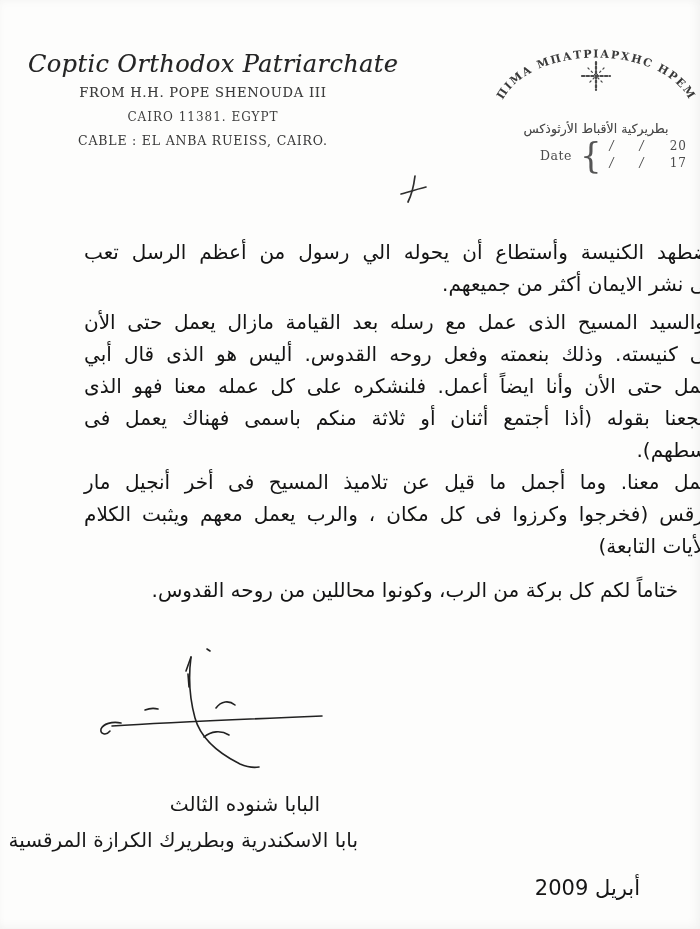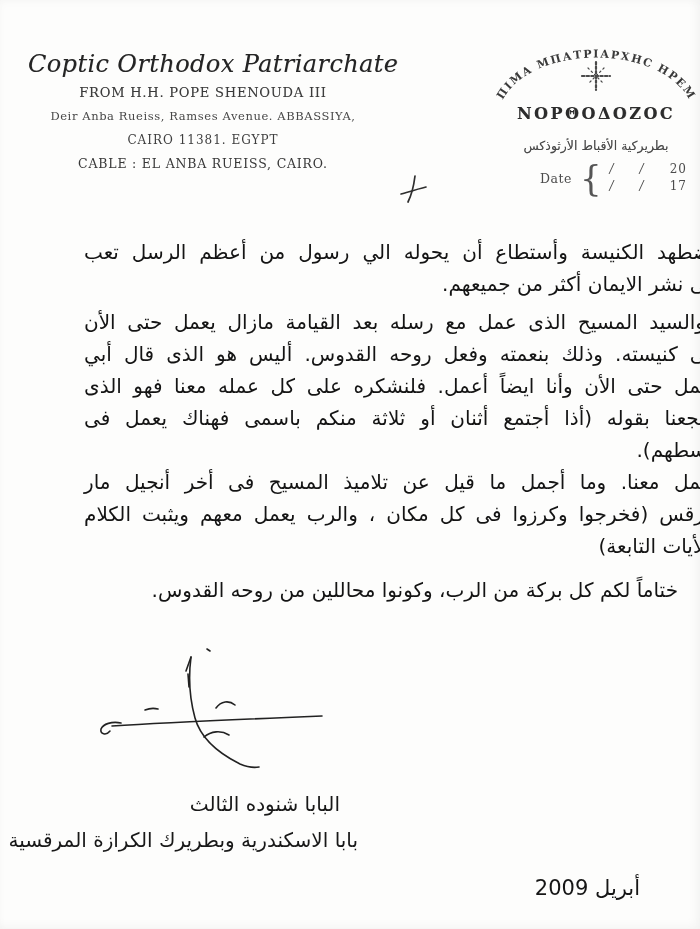--- a/index.html
+++ b/index.html
@@ -27,21 +27,21 @@
     letter-spacing:.8px;color:#383838;}
 
   
   .seal{position:absolute;left:492px;top:28px;width:208px;text-align:center;}
   .seal svg{display:block;}
   .seal-name{margin-top:-2px;font-family:"DejaVu Serif",serif;font-weight:bold;
     font-size:16px;letter-spacing:2.5px;color:#2c2c2c;
     text-shadow:.4px .4px 0 rgba(50,50,50,.35);}
   .seal-arabic{margin-top:15px;direction:rtl;font-size:12.5px;color:#4a4a4a;
     text-shadow:0 0 .6px rgba(80,80,80,.5);}
-  .date-block{margin-top:8px;margin-left:48px;display:flex;align-items:center;
+  .date-block{margin-top:2px;margin-left:48px;display:flex;align-items:center;
     font-family:"DejaVu Serif",serif;color:#4c4c4c;}
   .date-label{font-size:12.5px;letter-spacing:.5px;}
   .date-brace{font-size:34px;font-weight:300;margin:0 8px 0 8px;line-height:1;
     transform:scaleY(1.05);color:#555;}
   .date-rows{display:flex;flex-direction:column;gap:2px;}
   .date-row{display:flex;gap:26px;font-size:12px;font-style:italic;line-height:15px;}
   .date-row .yr{font-style:normal;letter-spacing:1px;}
 
   
   .plus-mark{position:absolute;left:396px;top:172px;}
@@ -54,56 +54,54 @@
   }
   .ln{text-align:justify;text-align-last:justify;white-space:normal;}
   .ln.short{text-align:right;text-align-last:right;}
   .ln.ind1{padding-right:11px;}
   .ln.ind2{padding-right:20px;}
   .ln.ind3{padding-right:38px;}
   .ln.gap{margin-top:6px;}
   .ln.gap-lg{margin-top:12px;}
 
   
-  .sig-name-1{position:absolute;right:360px;top:792px;direction:rtl;
+  .sig-name-1{position:absolute;right:380px;top:792px;direction:rtl;
     font-size:20px;color:#181818;white-space:nowrap;text-align:right;}
   .sig-name-2{position:absolute;right:342px;top:828px;direction:rtl;
     font-size:20px;color:#181818;white-space:nowrap;}
   .letter-date{position:absolute;right:60px;top:876px;direction:rtl;
     font-size:21px;color:#161616;white-space:nowrap;}
 </style>
 </head>
 <body>
 
 <div class="page">
 
   <header class="letterhead">
     <div class="lh-title">Coptic Orthodox Patriarchate</div>
     <div class="lh-from">FROM H.H. POPE SHENOUDA III</div>
-    <div class="lh-addr1">Deir Anba Rueiss, Ramses  Avenue. ABBASSIYA,</div>
     <div class="lh-addr2">CAIRO 11381. EGYPT</div>
     <div class="lh-cable">CABLE : EL ANBA RUEISS, CAIRO.</div>
   </header>
 
   <div class="seal">
     <svg width="208" height="78" viewBox="0 0 208 78">
       <defs>
         <path id="arcPath" d="M 10,74 A 97,59 0 0 1 198,74" fill="none"></path>
       </defs>
       <text font-family="DejaVu Serif, serif" font-size="11" font-weight="bold" fill="#3a3a3a" letter-spacing="1.6">
         <textPath href="#arcPath" startOffset="2">ПІМА МПАТРІАРХНС НРЕМНХНМІ</textPath>
       </text>
       <g stroke="#4a4a4a" stroke-width="2.2" stroke-linecap="round" stroke-dasharray="2.4 2.2" fill="none">
         <path d="M 104,34 L 104,62"></path>
         <path d="M 90,48 L 118,48"></path>
         <path d="M 96,40 L 112,56" stroke-width="1.2" stroke-dasharray="1.6 3"></path>
         <path d="M 112,40 L 96,56" stroke-width="1.2" stroke-dasharray="1.6 3"></path>
       </g>
     </svg>
-    <div class="seal-name">ΝΟΡΘΟΔΟΖΟC</div>
     <div class="seal-arabic">بطريركية الأقباط الأرثوذكس</div>
     <div class="date-block">
       <span class="date-label">Date</span>
       <span class="date-brace">{</span>
       <div class="date-rows">
         <div class="date-row">
           <span>/</span>
           <span>/</span>
           <span class="yr">20</span>
         </div>

